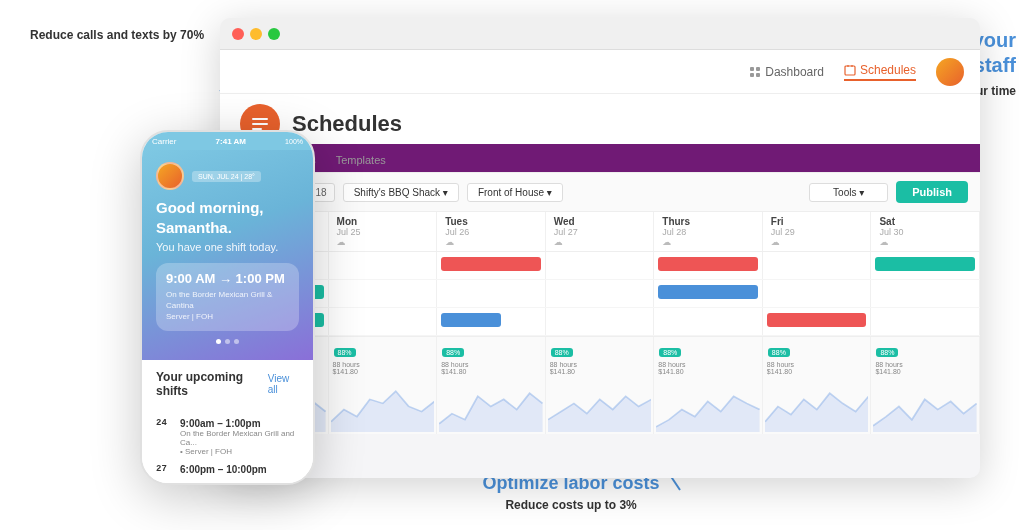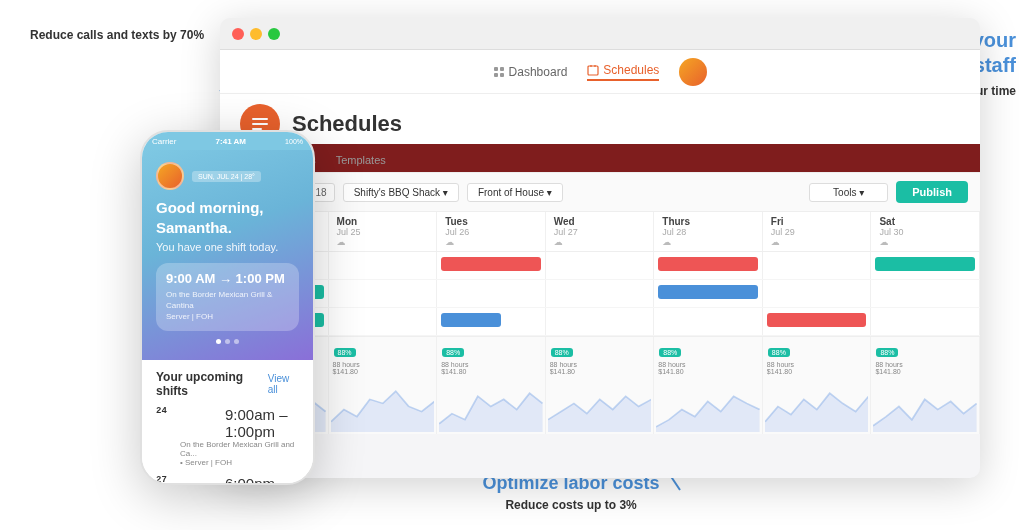--- a/index.html
+++ b/index.html
@@ -112,21 +112,21 @@
       border-radius: 50%;
     }
     .tl-red { background: #ff5f57; }
     .tl-yellow { background: #febc2e; }
     .tl-green { background: #28c840; }
     .desktop-nav {
       background: #fff;
       height: 44px;
       display: flex;
       align-items: center;
-      justify-content: center;
+      justify-content: flex-end;
       padding: 0 16px;
       border-bottom: 1px solid #eee;
       gap: 20px;
     }
     .nav-item {
       font-size: 12px;
       color: #666;
       display: flex;
       align-items: center;
       gap: 4px;
@@ -166,21 +166,21 @@
       fill: white;
     }
     .app-title-text {
       font-size: 22px;
       font-weight: 600;
       color: #333;
     }
 
     
     .sub-tabs {
-      background: #7f1d1d;
+      background: #701a75;
       display: flex;
       padding: 4px 20px 0;
       gap: 20px;
       border-bottom: 1px solid #eee;
     }
     .sub-tab {
       font-size: 11px;
       color: #999;
       padding: 6px 0;
     }
@@ -435,21 +435,21 @@
     }
 
     .phone-body {
       background: #fff;
       padding: 10px 14px;
     }
     .phone-section-header {
       display: flex;
       justify-content: space-between;
       align-items: center;
-      margin-bottom: 8px;
+      margin-bottom: 20px;
     }
     .phone-section-title {
       font-size: 12px;
       font-weight: 700;
       color: #333;
     }
     .phone-view-all {
       font-size: 10px;
       color: #4a90d9;
     }
@@ -463,24 +463,23 @@
       font-size: 9px;
       font-weight: 700;
       color: #333;
       min-width: 16px;
       font-family: Liberation Mono, monospace;
     }
     .phone-shift-info {
       flex: 1;
     }
     .phone-shift-time-small {
-      font-size: 15px;
-      font-weight: 400;
+      font-size: 10px;
+      font-weight: 700;
       color: #333;
-      margin-left: 45px;
     }
     .phone-shift-location {
       font-size: 8px;
       color: #888;
     }
     .phone-bottom-nav {
       display: flex;
       justify-content: space-around;
       padding: 8px 0;
       border-top: 1px solid #eee;

